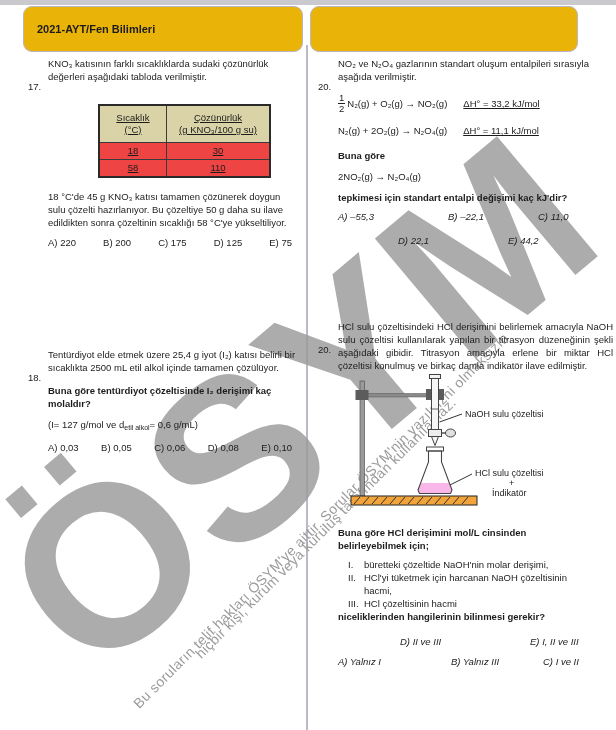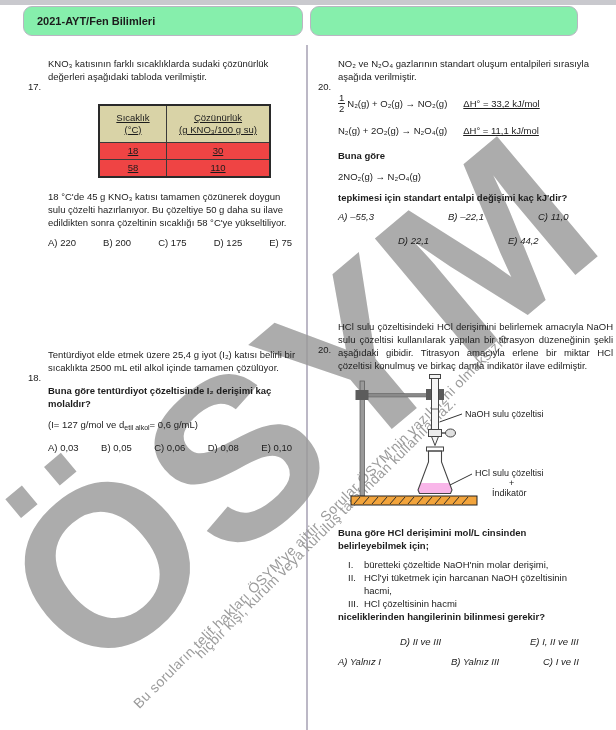--- a/index.html
+++ b/index.html
@@ -4,21 +4,21 @@
 <style>
   html,body { margin:0; padding:0; background:#e8e8e8; }
   .page {
     position:relative; width:616px; height:730px; margin:0 auto;
     background:#ffffff; overflow:hidden;
     font-family:"Liberation Sans","DejaVu Sans",sans-serif;
     color:#1c1c1c;
   }
   .topstrip { position:absolute; left:0; top:0; width:616px; height:5px; background:#c9c9ce; z-index:3; }
   .hdrbox {
-    position:absolute; top:6px; height:30px; background:#86efac;
+    position:absolute; top:6px; height:46px; background:#eab308;
     border:1.5px solid #b9b5c2; border-radius:9px; z-index:3;
     display:flex; align-items:center; box-sizing:border-box;
   }
   .hdrbox.left  { left:23px;  width:280px; padding-left:13px; font-size:11px; font-weight:bold; }
   .hdrbox.right { left:310px; width:268px; }
   .divider { position:absolute; left:306px; top:45px; width:1.5px; height:685px; background:#bcb8c6; z-index:0; }
 
   
   .wm-big {
     position:absolute; left:-60px; top:268px; width:720px; height:270px; z-index:1;

